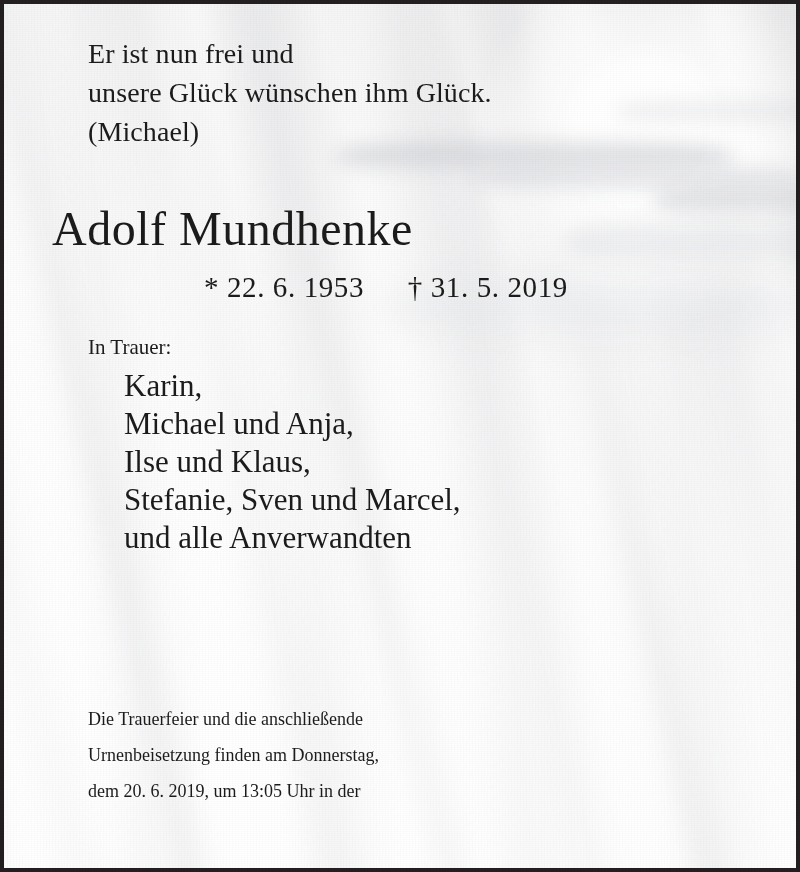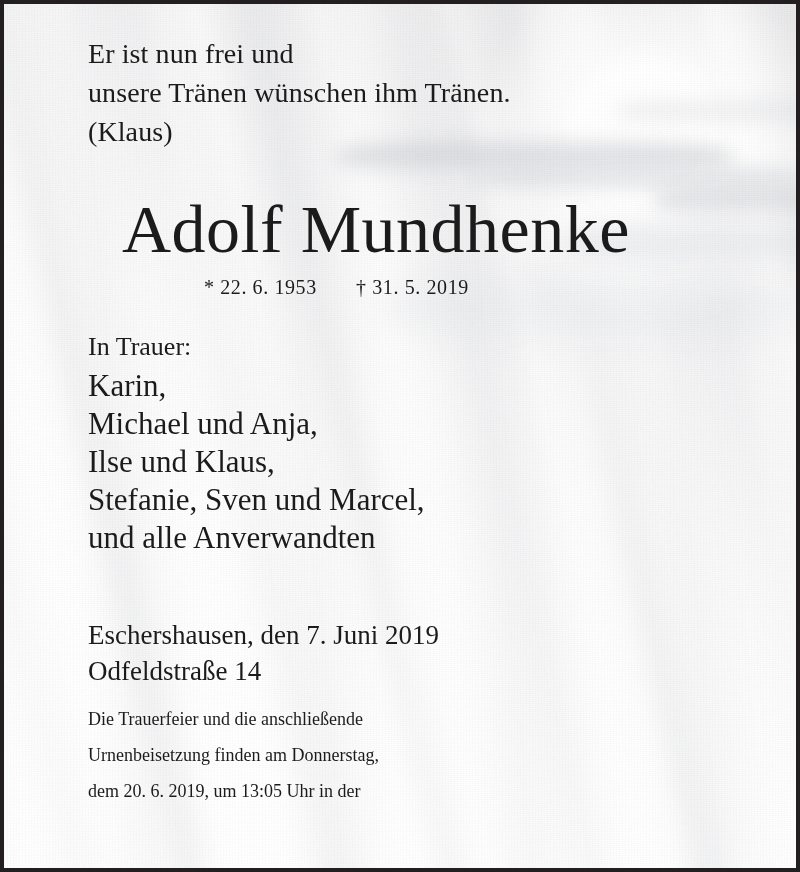--- a/index.html
+++ b/index.html
@@ -227,51 +227,52 @@
 
   .name-block {
     position: absolute;
     left: 0;
     right: 0;
     top: 186px;
     text-align: left;
   }
   .deceased-name {
     margin: 0;
-    padding-left: 118px;
-    font-size: 68px;
+    padding-left: 48px;
+    font-size: 48px;
     line-height: 78px;
     font-weight: normal;
     letter-spacing: 0.5px;
     white-space: nowrap;
   }
   .dates {
     margin: 0;
     padding-left: 200px;
-    font-size: 20px;
+    font-size: 29px;
     line-height: 38px;
     letter-spacing: 0.6px;
     white-space: nowrap;
   }
   .dates .date-sep { display: inline-block; width: 28px; }
 
   .mourners {
     position: absolute;
     left: 84px;
     top: 325px;
   }
   .mourners-label {
-    font-size: 26px;
+    font-size: 21px;
     line-height: 36px;
     margin-bottom: 2px;
   }
   .mourner-line {
     font-size: 31px;
     line-height: 38px;
     white-space: nowrap;
+    margin-left: 36px;
   }
 
   .place-block {
     position: absolute;
     left: 84px;
     top: 613px;
     font-size: 27px;
     line-height: 36px;
   }
   .place-line { white-space: nowrap; }
@@ -302,46 +303,42 @@
     <div class="cloud cloud-a"></div>
     <div class="cloud cloud-b"></div>
     <div class="cloud cloud-e"></div>
     <div class="bg-grain"></div>
   </div>
 
   <div class="content">
 
     <div class="quote">
       <div class="quote-line">Er ist nun frei und</div>
-      <div class="quote-line">unsere Tränen wünschen ihm Tränen.</div>
-      <div class="quote-line">(Klaus)</div>
+      <div class="quote-line">unsere Glück wünschen ihm Glück.</div>
+      <div class="quote-line">(Michael)</div>
     </div>
 
     <div class="name-block">
       <h1 class="deceased-name">Adolf Mundhenke</h1>
       <div class="dates">
         <span>* 22. 6. 1953</span>
         <span class="date-sep"></span>
         <span>† 31. 5. 2019</span>
       </div>
     </div>
 
     <div class="mourners">
       <div class="mourners-label">In Trauer:</div>
       <div class="mourner-line">Karin,</div>
       <div class="mourner-line">Michael und Anja,</div>
       <div class="mourner-line">Ilse und Klaus,</div>
       <div class="mourner-line">Stefanie, Sven und Marcel,</div>
       <div class="mourner-line">und alle Anverwandten</div>
     </div>
 
-    <div class="place-block">
-      <div class="place-line">Eschershausen, den 7. Juni 2019</div>
-      <div class="place-line">Odfeldstraße 14</div>
-    </div>
 
     <div class="service-block">
       <div class="service-line">Die Trauerfeier und die anschließende</div>
       <div class="service-line">Urnenbeisetzung finden am Donnerstag,</div>
       <div class="service-line">dem 20. 6. 2019, um 13:05 Uhr in der</div>
     </div>
 
   </div>
 </div>
 

